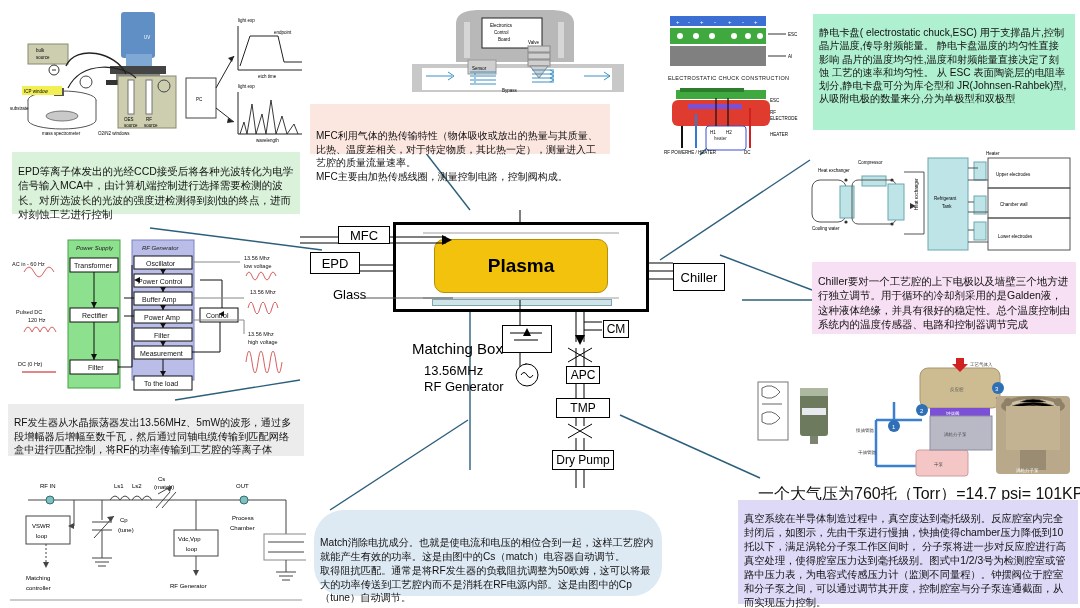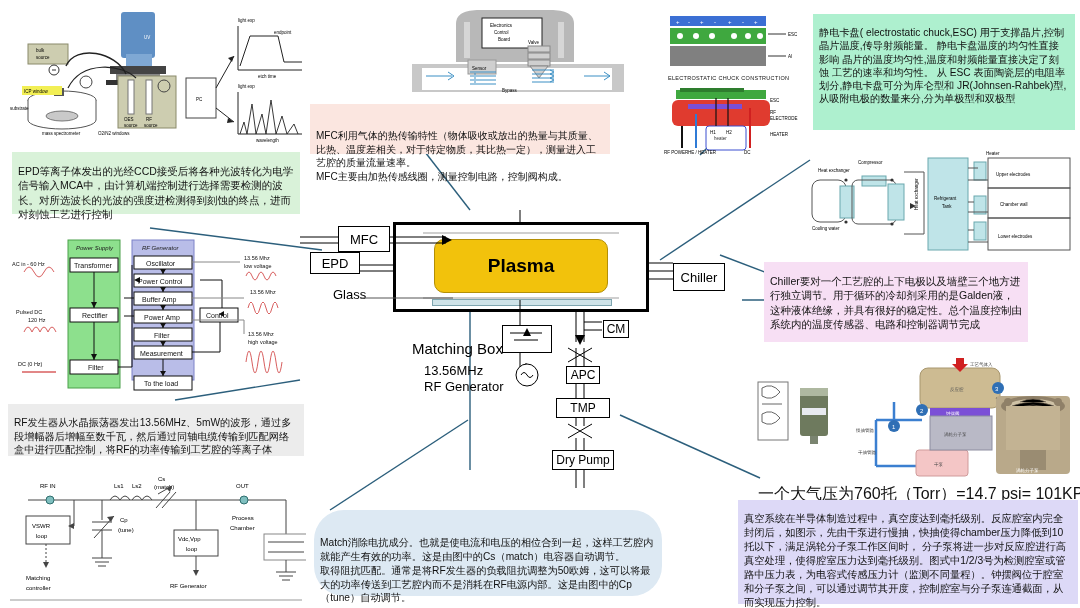--- a/index.html
+++ b/index.html
@@ -247,21 +247,21 @@
     <g fill="#333">
         <circle cx="86" cy="30" r="1.6"></circle>
         <circle cx="86" cy="74" r="1.6"></circle>
       <circle cx="40" cy="30" r="1.6"></circle>
         <circle cx="40" cy="72" r="1.6"></circle>
       </g>
     <path d="M110 56 l-6 -3 l0 6 z" fill="#333"></path>
   </svg>
 </div>
 
-<div class="note note-violet" style="left:764px;top:262px;width:264px;height:80px;font-size:10.5px;line-height:1.36;">
+<div class="note note-violet" style="left:812px;top:262px;width:264px;height:72px;font-size:10.5px;line-height:1.36;">
   <span>Chiller要对一个工艺腔的上下电极以及墙壁三个地方进行独立调节。用于循环的冷却剂采用的是Galden液，这种液体绝缘，并具有很好的稳定性。总个温度控制由系统内的温度传感器、电路和控制器调节完成</span>
 </div>
 
 <div class="note note-pink" style="left:310px;top:104px;width:300px;height:50px;font-size:10px;line-height:1.34;white-space:pre-line;">
   <span>MFC利用气体的热传输特性（物体吸收或放出的热量与其质量、比热、温度差相关，对于特定物质，其比热一定），测量进入工艺腔的质量流量速率。
 MFC主要由加热传感线圈，测量控制电路，控制阀构成。</span>
 </div>
 
 <div class="note note-green" style="left:12px;top:152px;width:288px;height:62px;font-size:10.5px;line-height:1.36;">
   <span>EPD等离子体发出的光经CCD接受后将各种光波转化为电学信号输入MCA中，由计算机端控制进行选择需要检测的波长。对所选波长的光波的强度进检测得到刻蚀的终点，进而对刻蚀工艺进行控制</span>
@@ -431,21 +431,21 @@
 </div>
 
 <div class="chamber" style="left:393px;top:222px;width:256px;height:90px;"></div>
 <div class="elec" style="left:423px;top:232px;width:196px;"></div>
 <div class="plasma" style="left:434px;top:239px;width:172px;height:52px;">
   <span>Plasma</span>
 </div>
 <div class="elec" style="left:423px;top:297px;width:196px;"></div>
 <div class="glassbar" style="left:432px;top:299px;width:178px;"></div>
 
-<div class="box" style="left:338px;top:226px;width:52px;height:26px;font-size:13px;">
+<div class="box" style="left:338px;top:226px;width:52px;height:18px;font-size:13px;">
   <span>MFC</span>
 </div>
 <div class="box" style="left:310px;top:252px;width:50px;height:22px;font-size:13px;">
   <span>EPD</span>
 </div>
 <div class="lbl" style="left:333px;top:287px;font-size:13px;">
   <span>Glass</span>
 </div>
 <div class="box" style="left:673px;top:263px;width:52px;height:28px;font-size:13px;">
   <span>Chiller</span>

